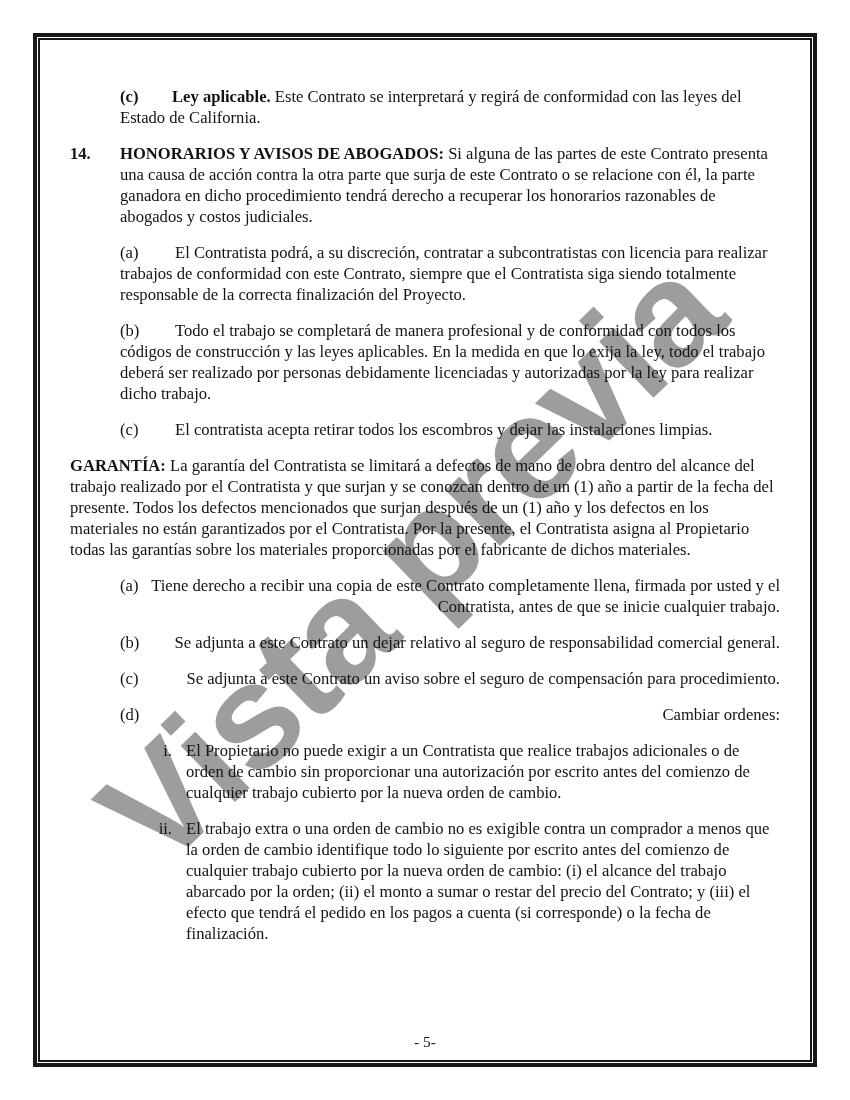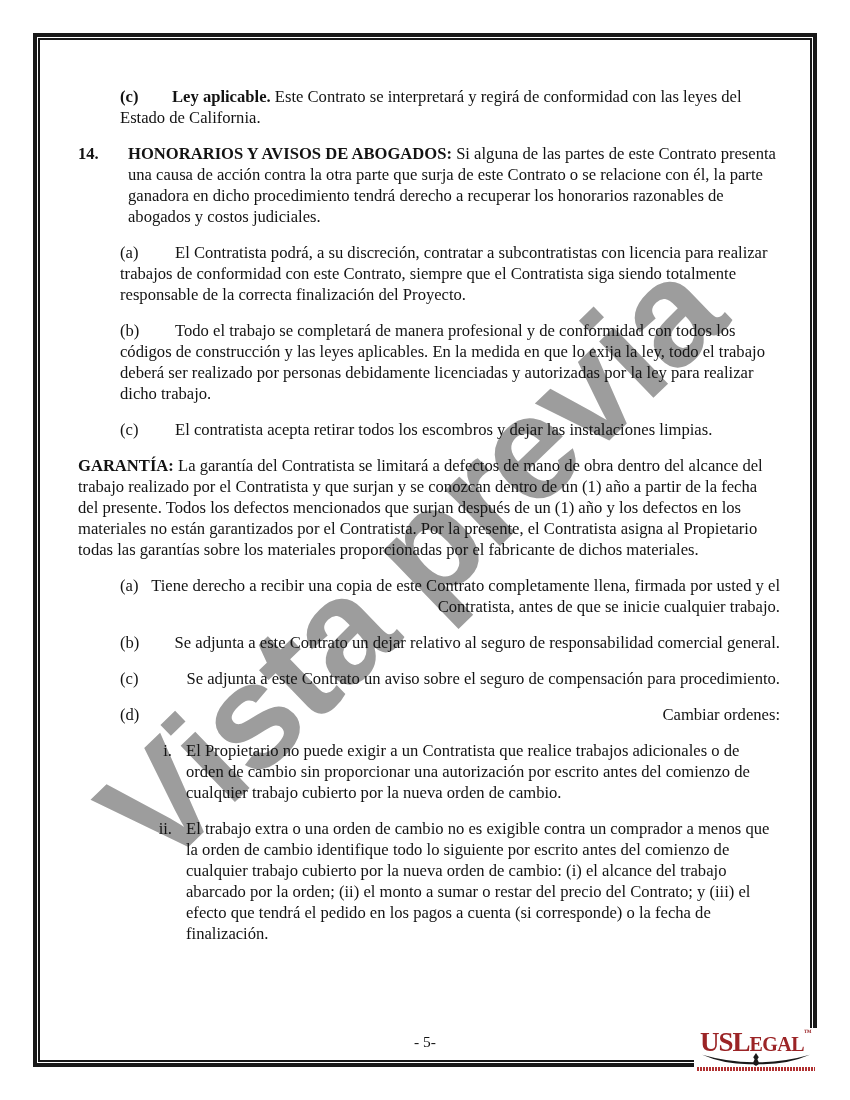--- a/index.html
+++ b/index.html
@@ -50,21 +50,21 @@
     width: 710px;
     z-index: 2;
     font-size: 16.6px;
     line-height: 21px;
   }
   .bold { font-weight: bold; }
   .para-indent { margin-left: 50px; }
   .mt { margin-top: 15px; }
   .tab-label { display: inline-block; width: 52px; }
   .tab-label-wide { display: inline-block; width: 55px; }
-  .sect { display: flex; margin-left: 8px; }
+  .sect { display: flex; }
   .sect .snum { width: 50px; flex-shrink: 0; font-weight: bold; }
   .sect .sbody { flex: 1; }
   .item { display: flex; margin-left: 50px; }
   .item .ilabel { width: 27px; flex-shrink: 0; }
   .item .itext { flex: 1; text-align: right; }
   .ritem { display: flex; margin-left: 50px; }
   .ritem .rlabel { width: 52px; flex-shrink: 0; text-align: right; }
   .ritem .rtext { flex: 1; margin-left: 14px; }
   
   .page-num {
@@ -175,22 +175,14 @@
 
     <div class="ritem mt">
       <div class="rlabel">ii.</div>
       <div class="rtext">El trabajo extra o una orden de cambio no es exigible contra un comprador a menos que la orden de cambio identifique todo lo siguiente por escrito antes del comienzo de cualquier trabajo cubierto por la nueva orden de cambio: (i) el alcance del trabajo abarcado por la orden; (ii) el monto a sumar o restar del precio del Contrato; y (iii) el efecto que tendrá el pedido en los pagos a cuenta (si corresponde) o la fecha de finalización.</div>
     </div>
 
   </div>
 
   <div class="page-num">- 5-</div>
 
-  <div class="uslegal-logo">
-    <div class="logo-text"><span class="logo-big">USL</span><span class="logo-small">EGAL</span><span class="logo-tm">™</span></div>
-    <svg class="logo-eagle" viewBox="0 0 120 14" xmlns="http://www.w3.org/2000/svg">
-      <path d="M2 2 Q30 10 57 10 L59 6 L61 6 L63 10 Q90 10 118 2 Q93 13 63 12 L60 14 L57 12 Q27 13 2 2 Z" fill="#1a1a1a"></path>
-      <path d="M60 0 L63 4.5 L60 9 L57 4.5 Z" fill="#1a1a1a"></path>
-    </svg>
-    <div class="logo-strip"></div>
-  </div>
 
 </div>
 
 </body></html>

